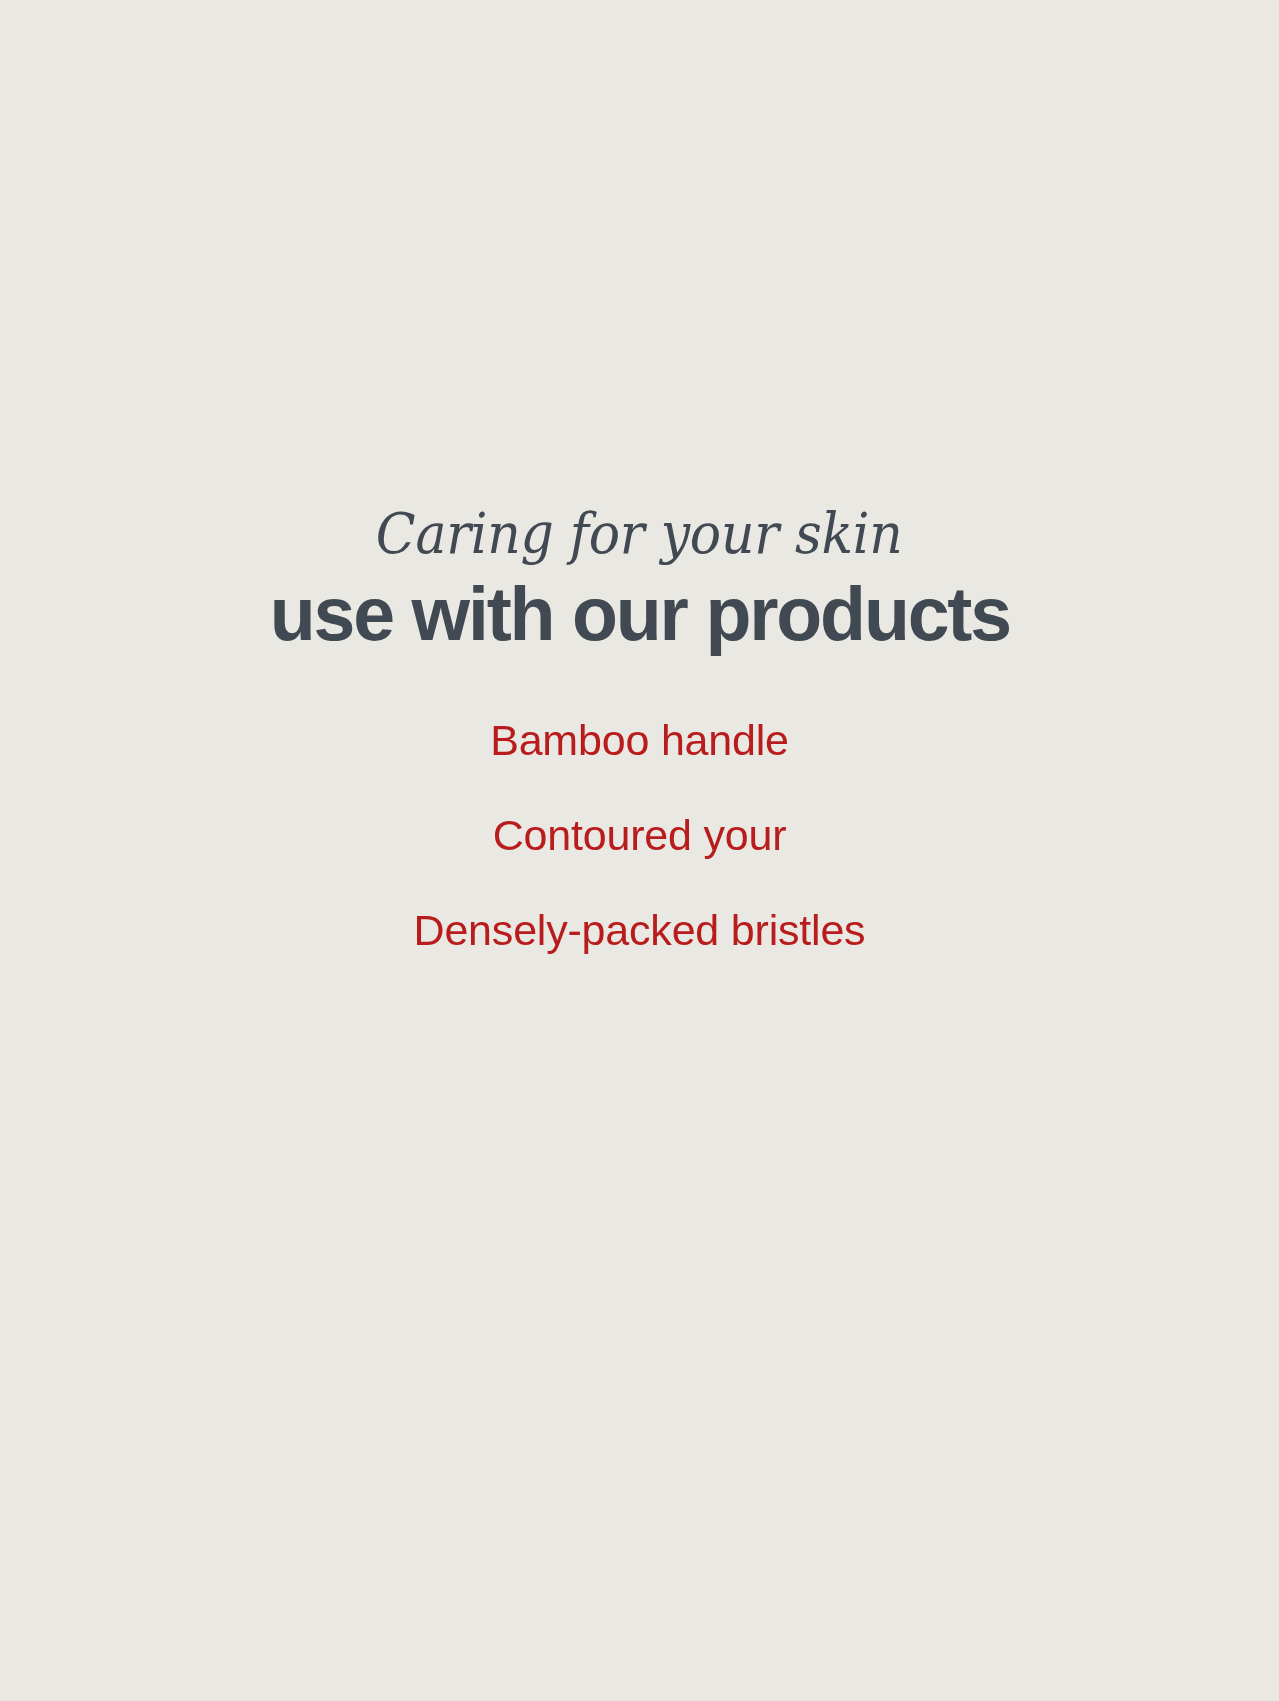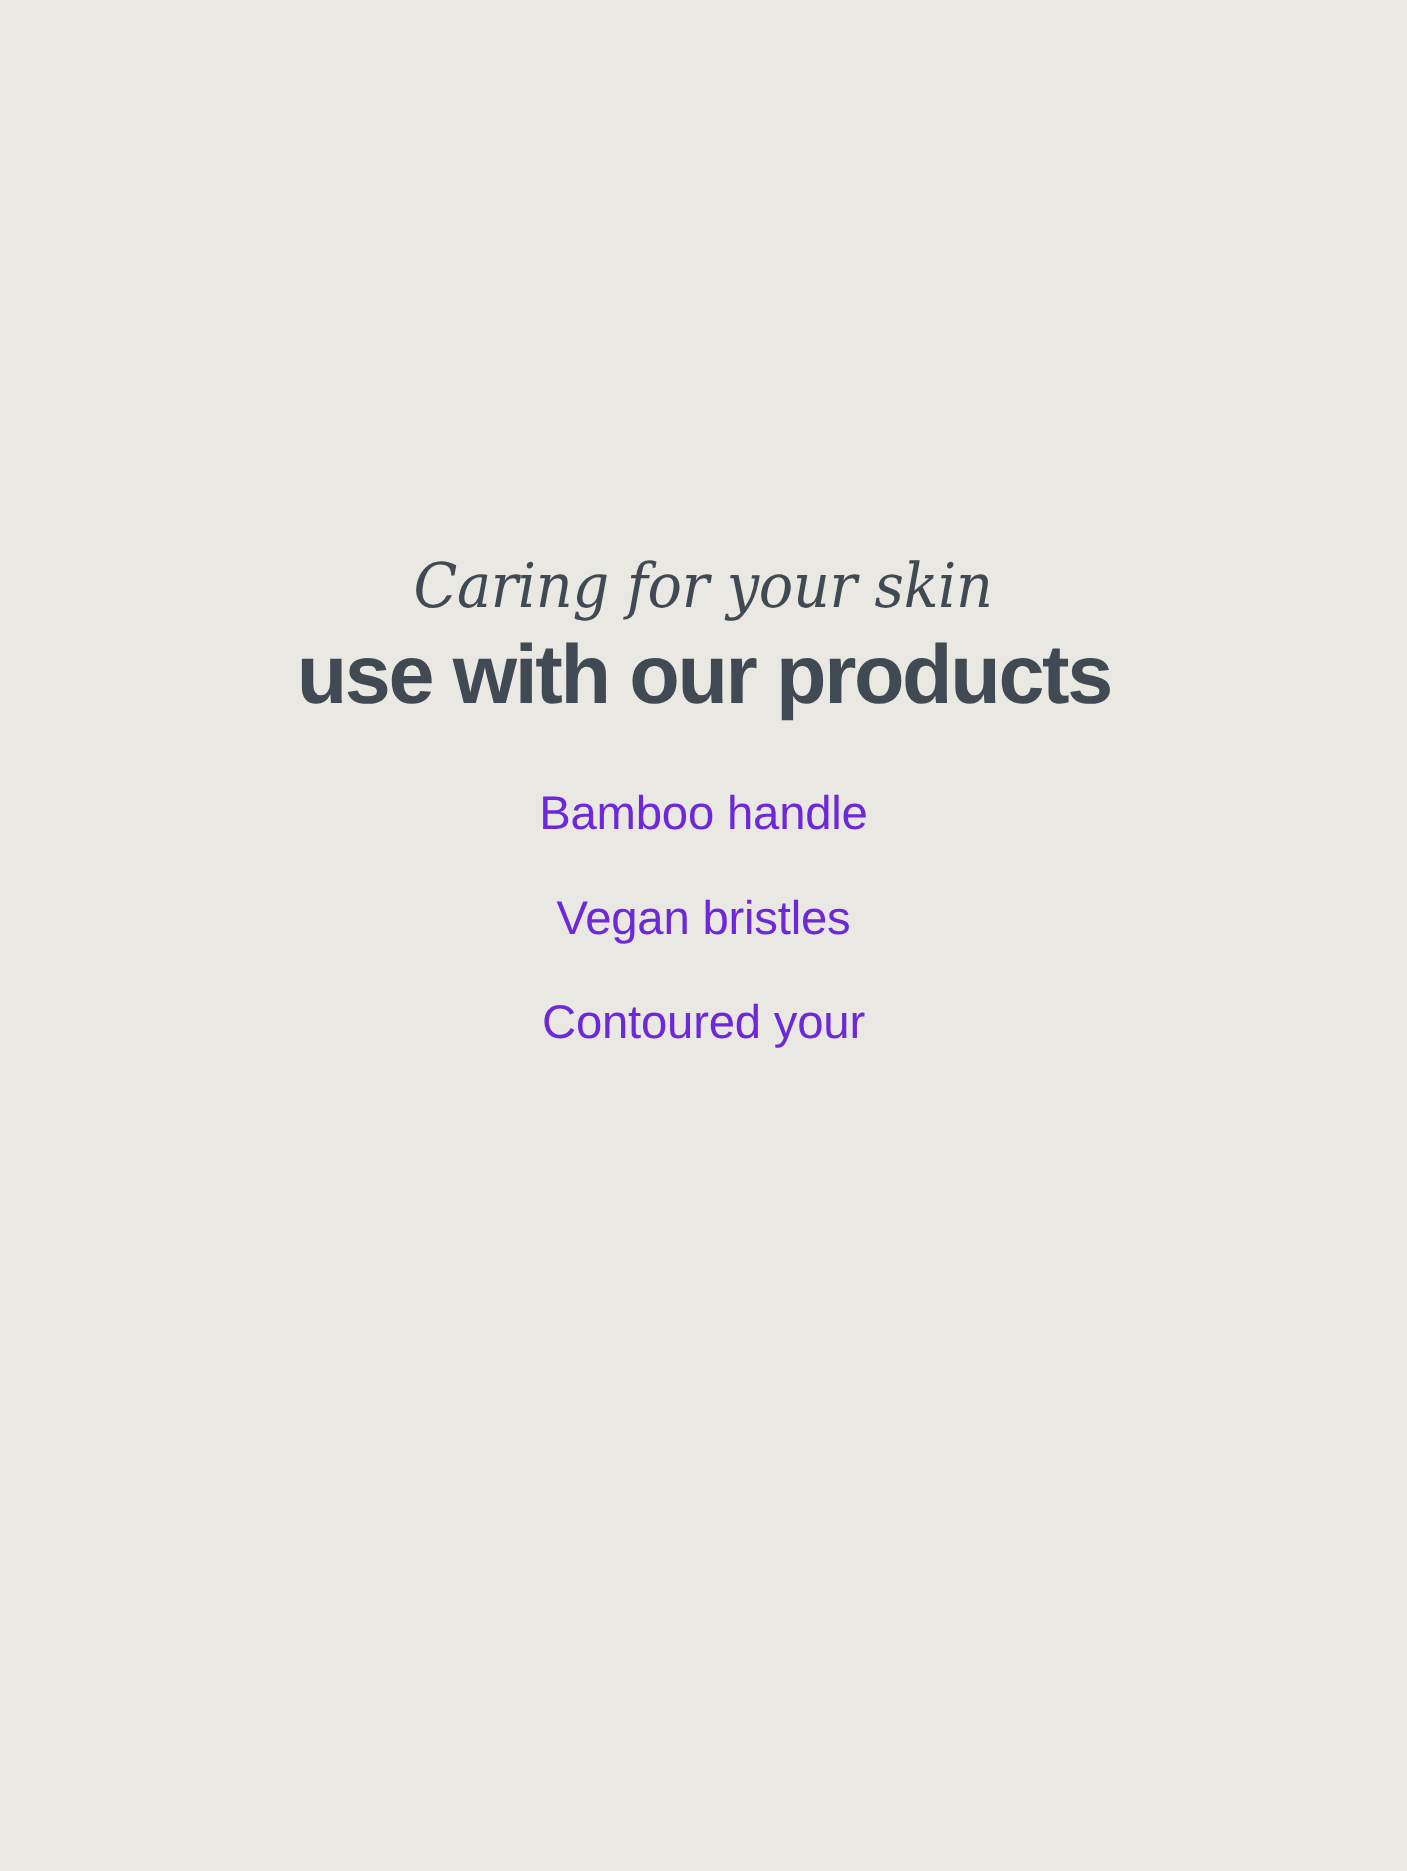--- a/index.html
+++ b/index.html
@@ -73,21 +73,21 @@
     display: flex;
     flex-direction: column;
     align-items: center;
   }
 
   .feature-item {
     font-family: "Liberation Sans", sans-serif;
     font-weight: 400;
     font-size: 43px;
     line-height: 1.0;
-    color: #6d28d9;
+    color: #b91c1c;
     letter-spacing: -0.2px;
     text-align: center;
     white-space: nowrap;
     margin: 0;
     padding: 0;
   }
 
   .feature-item + .feature-item {
     margin-top: 52px;
   }
@@ -98,19 +98,19 @@
 <div class="panel">
 
   <div class="content-block">
 
     <p class="eyebrow">Caring for your skin</p>
 
     <h1 class="headline">use with our products</h1>
 
     <ul class="feature-list">
       <li class="feature-item">Bamboo handle</li>
-      <li class="feature-item">Vegan bristles</li>
       <li class="feature-item">Contoured your</li>
+      <li class="feature-item">Densely-packed bristles</li>
     </ul>
 
   </div>
 
 </div>
 
 </body></html>

